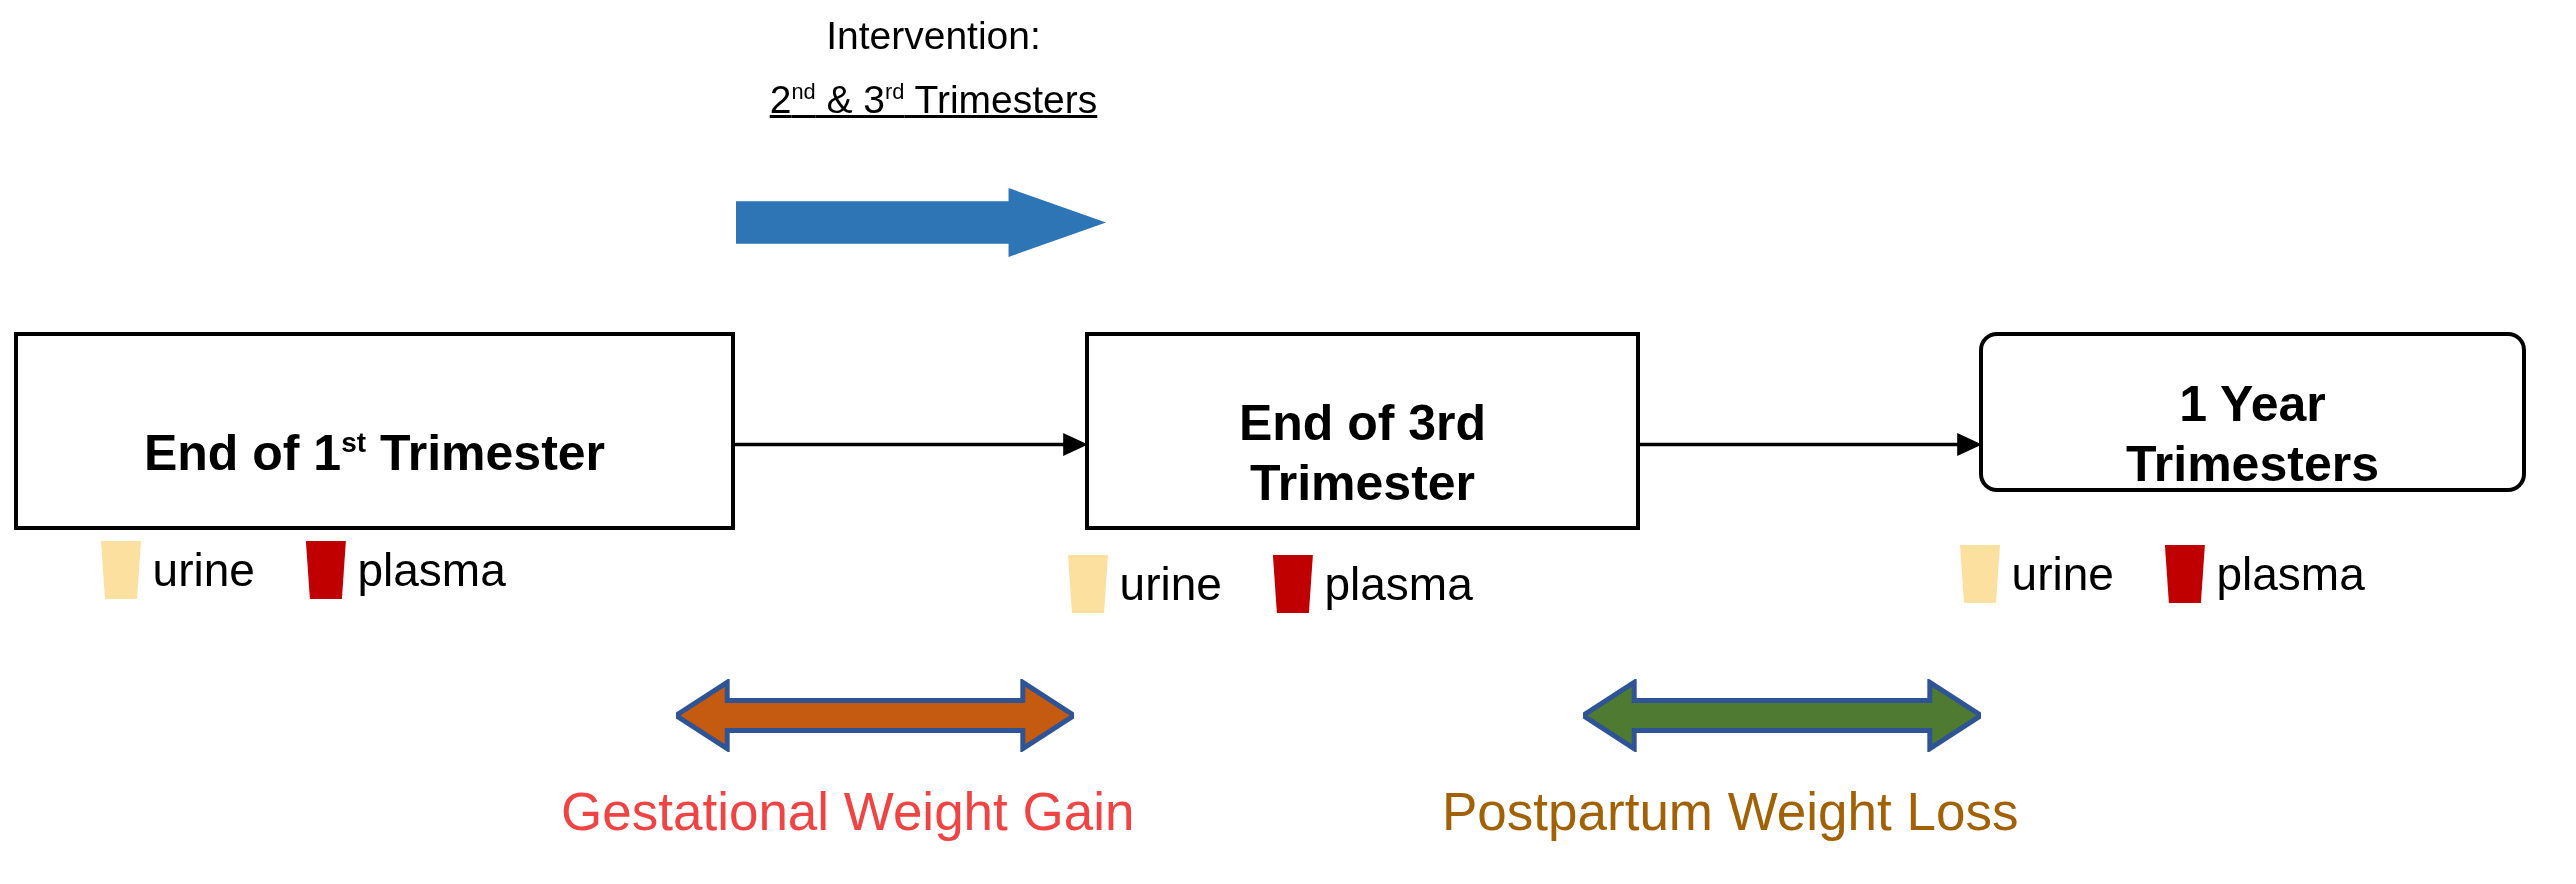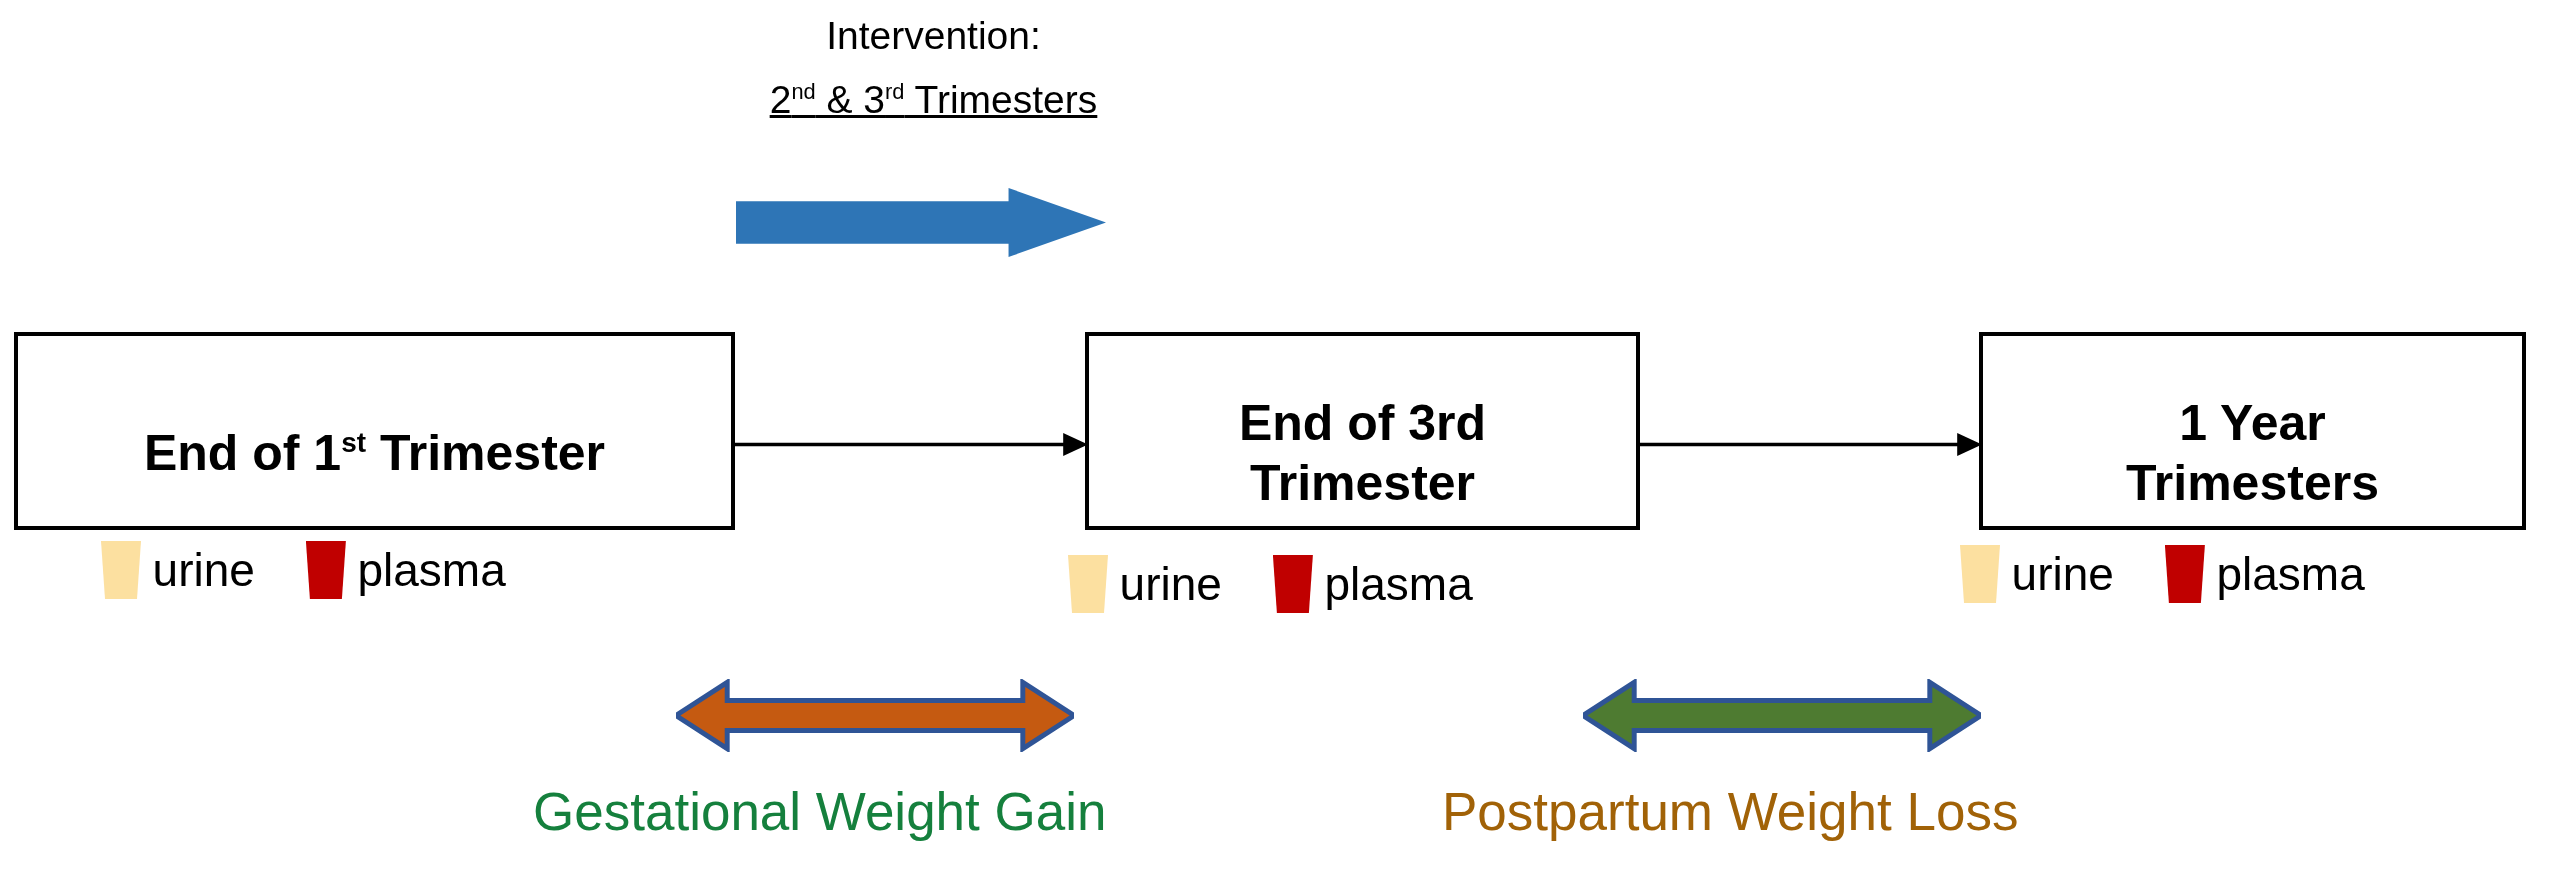--- a/index.html
+++ b/index.html
@@ -59,21 +59,21 @@
     color: #000000;
   }
   .stage-box .box-text {
     font-size: 50px;
     line-height: 60px;
     padding: 0 8.3px;
     margin-top: 44px;
   }
   #stage-box-1 { left: 14px;   top: 332px; width: 721px; height: 198px; }
   #stage-box-2 { left: 1085px; top: 332px; width: 555px; height: 198px; text-align: center; }
-  #stage-box-3 { left: 1979px; top: 332px; width: 547px; height: 198px; }
+  #stage-box-3 { left: 1979px; top: 332px; width: 547px; height: 160px; border-radius: 18px; }
 
   
   .connector { height: 33px; top: 428px; }
   #connector-1 { left: 734px;  width: 354px; }
   #connector-2 { left: 1639px; width: 343px; }
 
   
   .sample-group {
     display: flex;
     align-items: center;
@@ -119,21 +119,21 @@
   #gwg-arrow  { left: 676px;  width: 398px; }
   #ppwl-arrow { left: 1583px; width: 398px; }
 
   
   .measure-label {
     font-size: 53px;
     line-height: 63px;
     white-space: nowrap;
     top: 780px;
   }
-  #gwg-label  { left: 533px;  color: #15803d; }
+  #gwg-label  { left: 561px;  color: #ef4444; }
   #ppwl-label { left: 1442px; color: #a16207; }
 </style>
 </head>
 <body>
 
 <div id="canvas">
 
   <div class="abs" id="intervention-heading">
     <div>Intervention:</div>
     <div class="line2"><span>2</span><sup class="ordinal">nd</sup><span> &amp; 3</span><sup class="ordinal">rd</sup><span> Trimesters</span></div>

